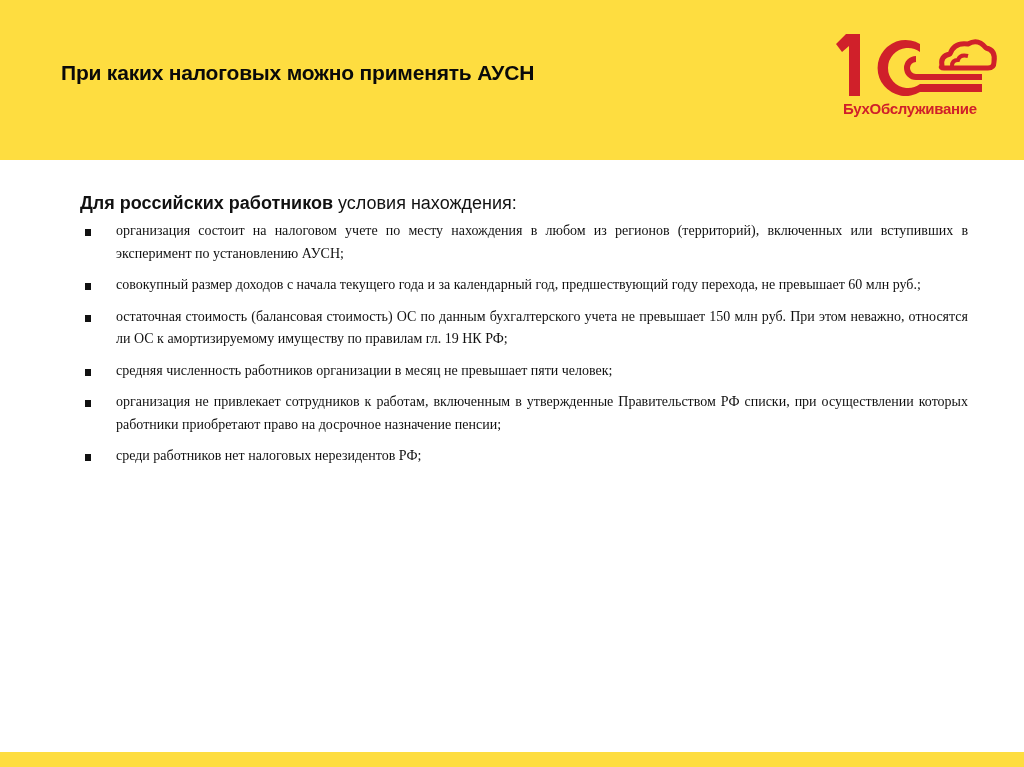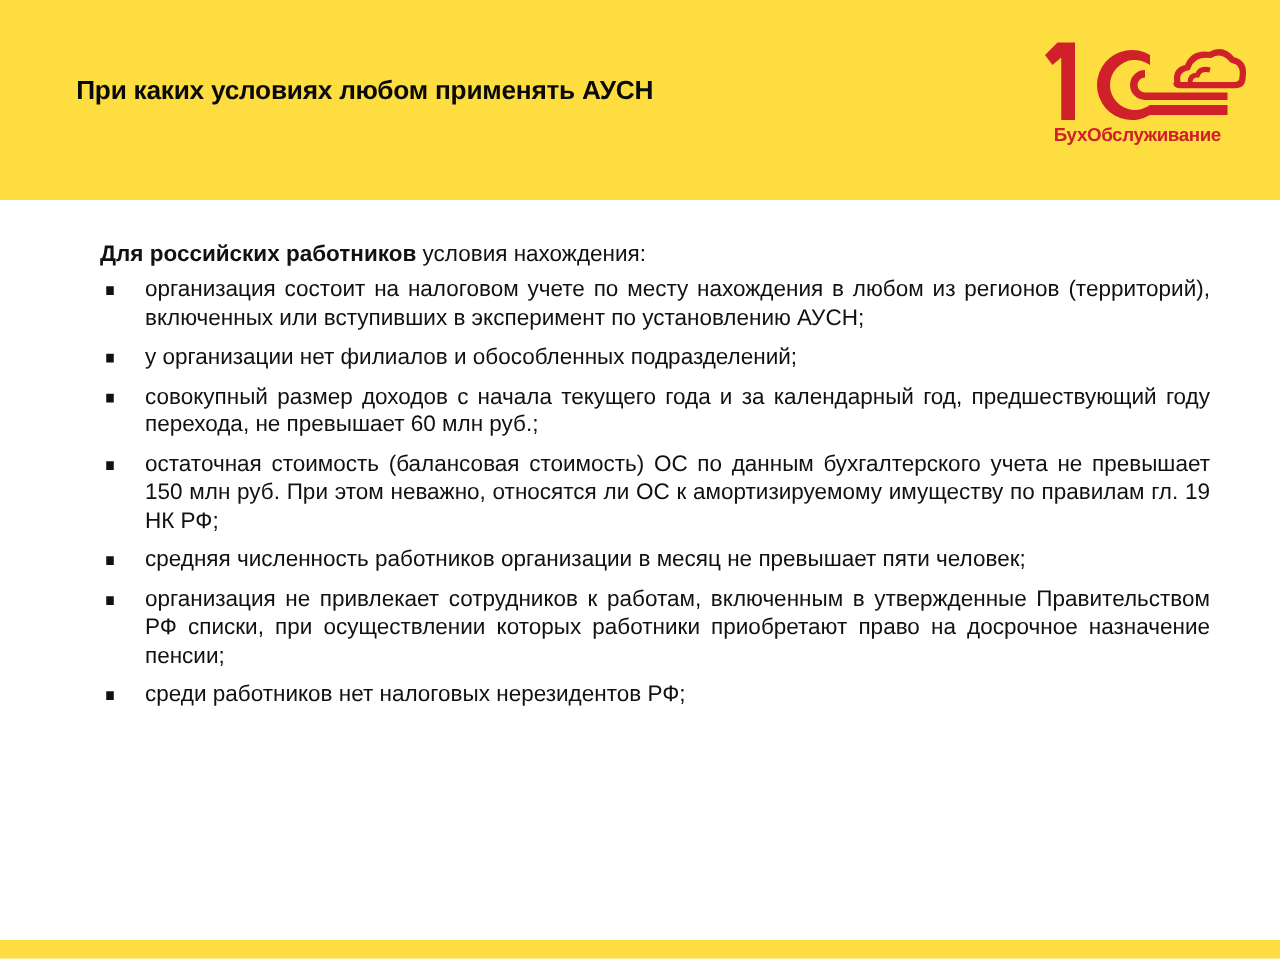--- a/index.html
+++ b/index.html
@@ -68,24 +68,25 @@
       font-weight: bold;
     }
     ul.conditions {
       list-style: none;
       margin: 0;
       padding: 0;
     }
     ul.conditions li {
       position: relative;
       padding-left: 36px;
-      font-size: 18px;
+      font-size: 14px;
       line-height: 22.5px;
       text-align: justify;
       margin-bottom: 9px;
+      font-family: Liberation Serif, serif;
     }
     ul.conditions li .bullet {
       position: absolute;
       left: 5px;
       top: 9px;
       width: 6px;
       height: 7px;
       background: #111111;
     }
     .footer {
@@ -94,42 +95,42 @@
       top: 752px;
       width: 1024px;
       height: 15px;
       background: #fedd40;
     }
   </style>
 </head>
 <body>
 
 <div class="header">
-  <h1 class="title">При каких условиях любом применять АУСН</h1>
+  <h1 class="title">При каких налоговых можно применять АУСН</h1>
 </div>
 
 <div class="logo">
   <svg width="170" height="70" viewBox="0 0 170 70">
 
     <path d="M4 14 L14 4 L28 4 L28 66 L17 66 L17 16 L10 22 Z" fill="#d0202a"></path>
 
     <path d="M88 14 A28 28 0 1 0 88 62 L150 62 L150 54 L88 54 A20 20 0 1 1 88 22 Z" fill="#d0202a"></path>
     <path d="M84 26 A12 12 0 1 0 84 50 L150 50 L150 44 L84 44 A6 6 0 1 1 84 32 Z" fill="#d0202a"></path>
 
     <path d="M110 36 Q108 26 118 24 Q122 12 136 14 Q146 8 154 18 Q164 20 162 32 Q162 38 156 38 L112 38 Q108 38 110 36 Z" fill="none" stroke="#d0202a" stroke-width="5" stroke-linejoin="round"></path>
     <path d="M120 36 Q120 30 126 30 Q128 24 136 26" fill="none" stroke="#d0202a" stroke-width="4"></path>
   </svg>
 </div>
 <div class="logo-caption">БухОбслуживание</div>
 
 <div class="content">
   <p class="intro"><b>Для российских работников</b><span> условия нахождения:</span></p>
   <ul class="conditions">
     <li><span class="bullet"></span><span>организация состоит на налоговом учете по месту нахождения в любом из регионов (территорий), включенных или вступивших в эксперимент по установлению АУСН;</span></li>
-    <li><span class="bullet"></span><span>у организации нет филиалов и обособленных подразделений;</span></li>
+    <li><span class="bullet"></span></li>
     <li><span class="bullet"></span><span>совокупный размер доходов с начала текущего года и за календарный год, предшествующий году перехода, не превышает 60 млн руб.;</span></li>
     <li><span class="bullet"></span><span>остаточная стоимость (балансовая стоимость) ОС по данным бухгалтерского учета не превышает 150 млн руб. При этом неважно, относятся ли ОС к амортизируемому имуществу по правилам гл. 19 НК РФ;</span></li>
     <li><span class="bullet"></span><span>средняя численность работников организации в месяц не превышает пяти человек;</span></li>
     <li><span class="bullet"></span><span>организация не привлекает сотрудников к работам, включенным в утвержденные Правительством РФ списки, при осуществлении которых работники приобретают право на досрочное назначение пенсии;</span></li>
     <li><span class="bullet"></span><span>среди работников нет налоговых нерезидентов РФ;</span></li>
   </ul>
 </div>
 
 <div class="footer"></div>
 

